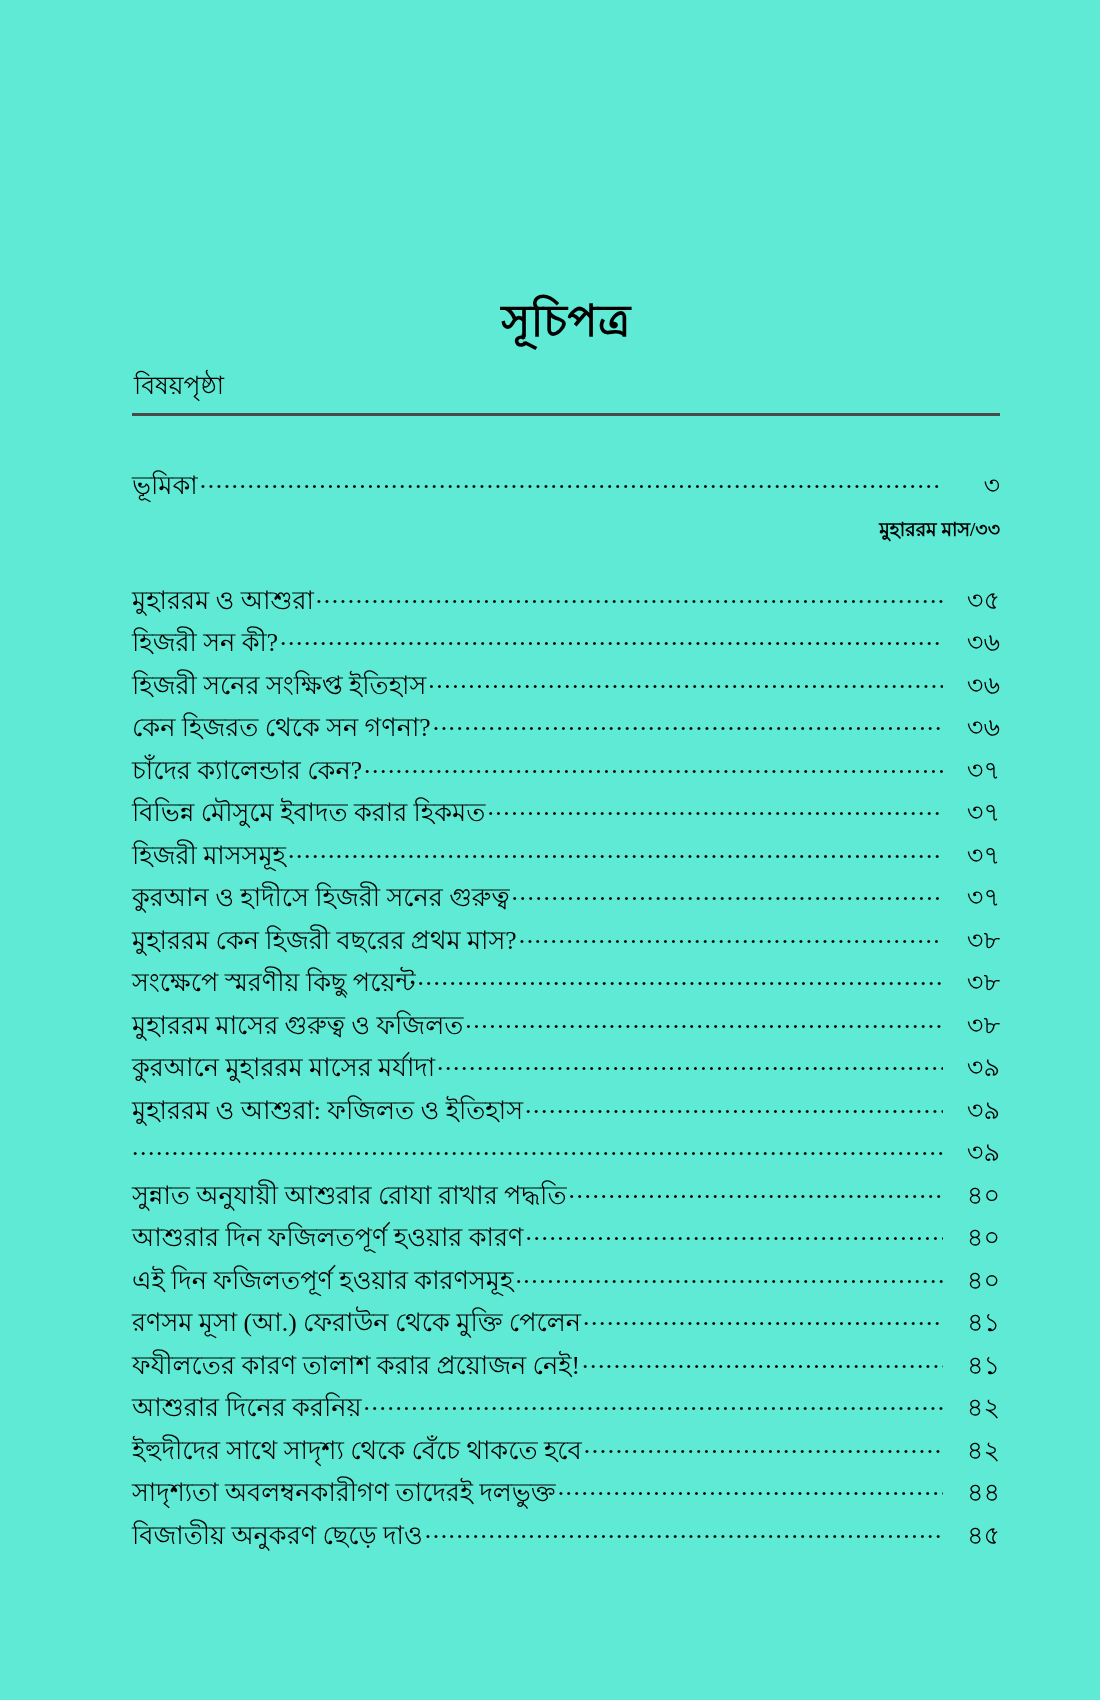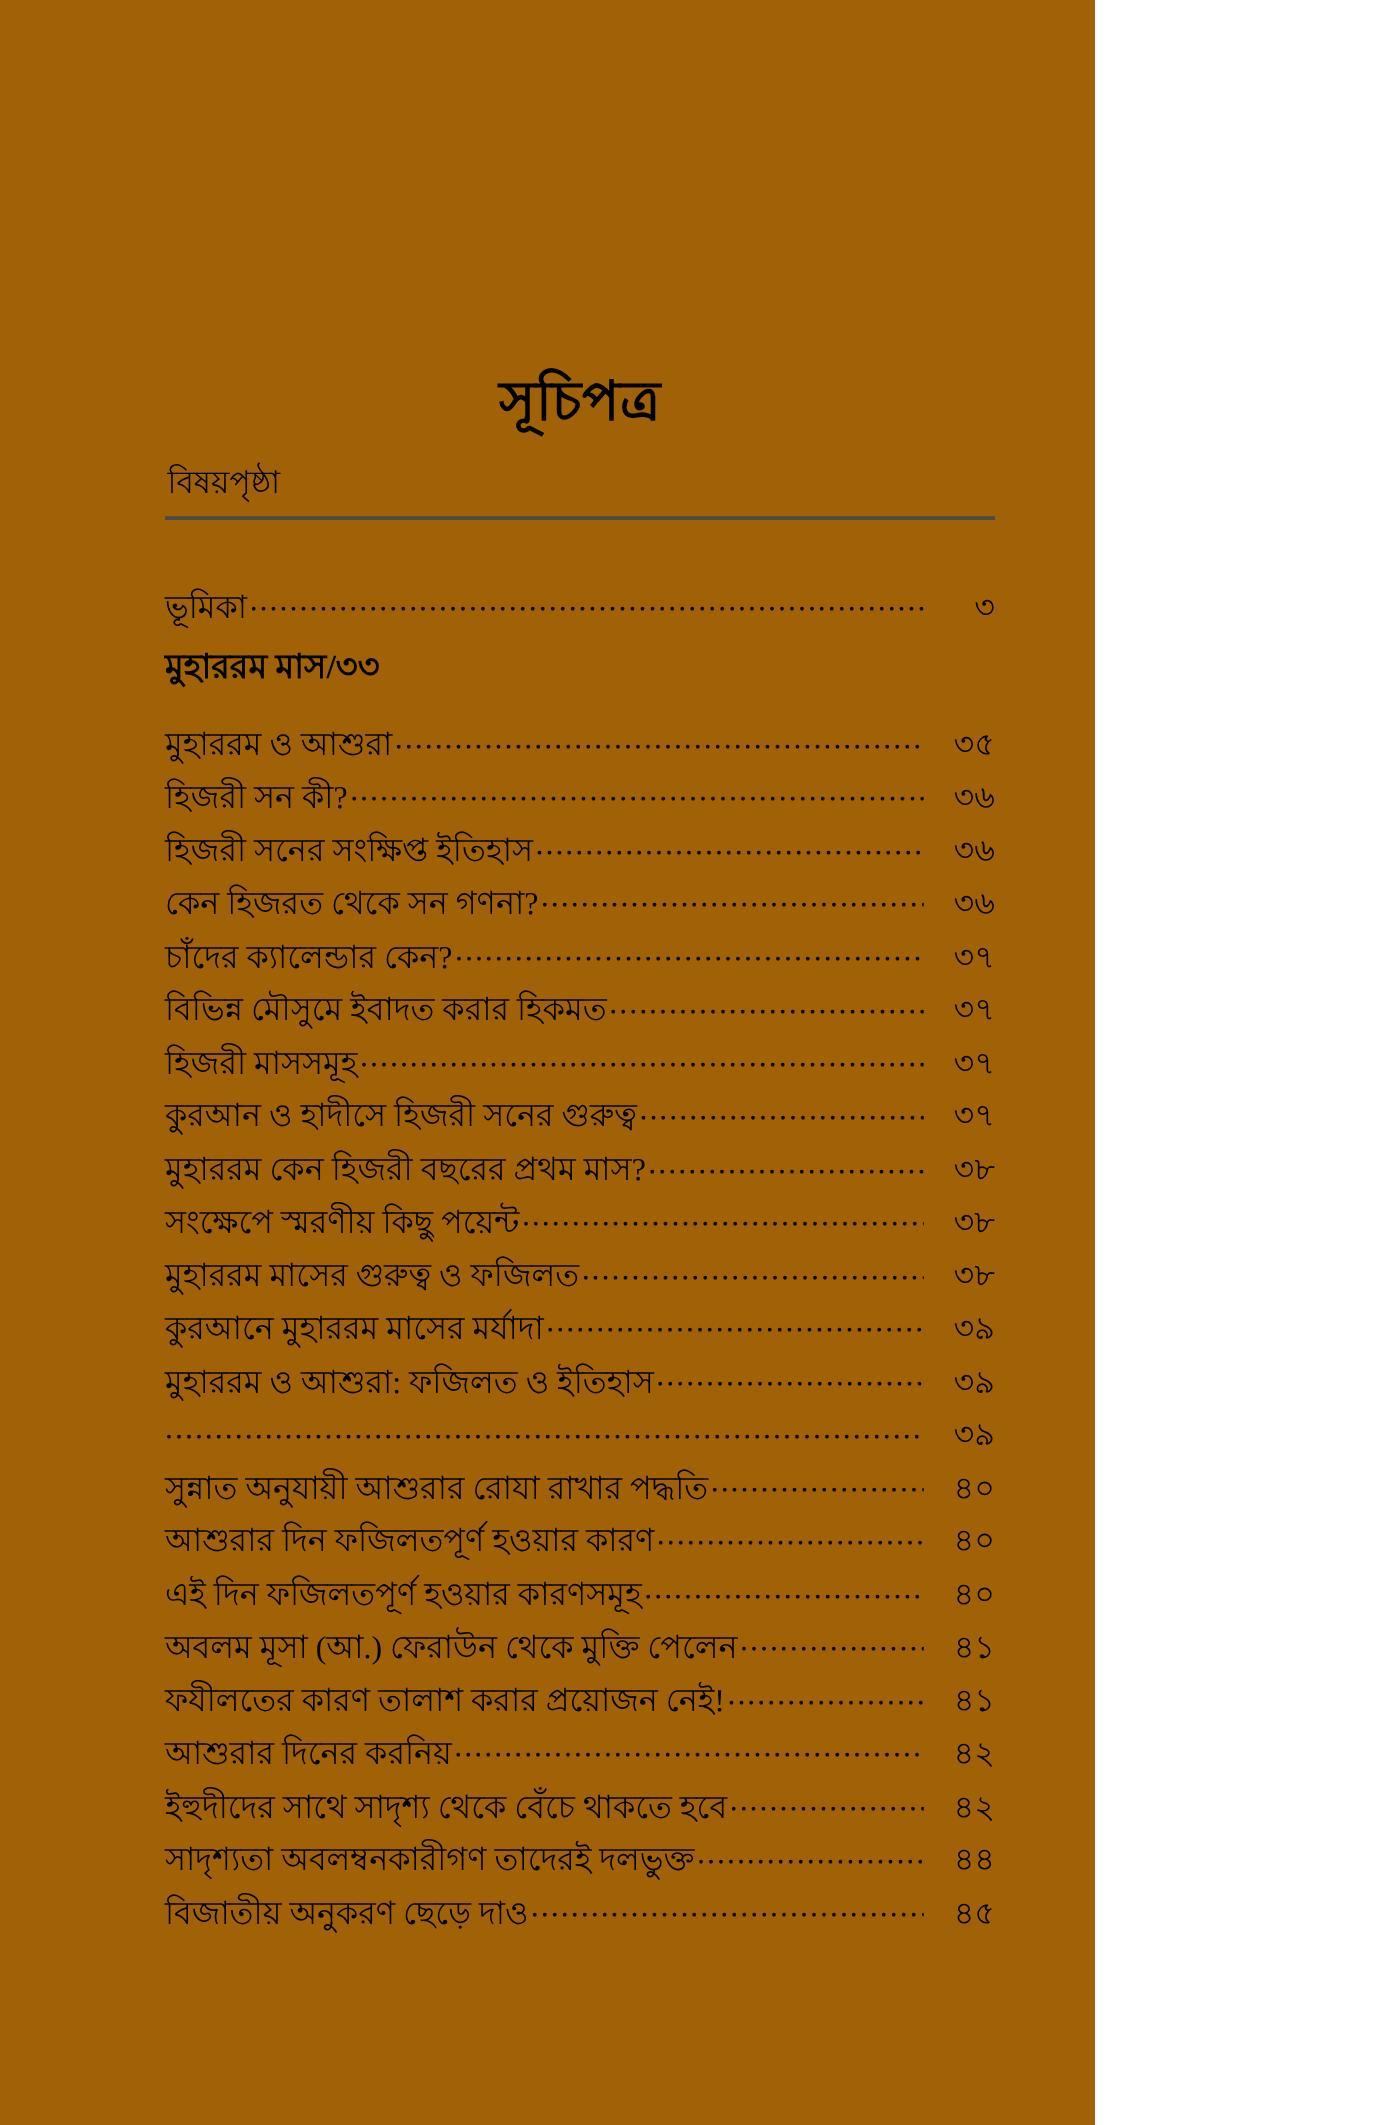--- a/index.html
+++ b/index.html
@@ -9,25 +9,25 @@
   }
   body {
     width: 1100px;
     height: 1700px;
     font-family: "Liberation Serif", "DejaVu Serif", serif;
     color: #000000;
     -webkit-font-smoothing: antialiased;
   }
   .page {
     position: relative;
-    width: 876px;
+    width: 1100px;
     height: 1700px;
     box-sizing: border-box;
-    padding: 300px 80px 0 132px;
-    background: #a16207;
+    padding: 300px 100px 0 132px;
+    background: #5eead4;
   }
   .toc-title {
     text-align: center;
     font-size: 44px;
     font-weight: bold;
     line-height: 1.0;
     letter-spacing: 0.5px;
     margin: 0 0 22px 0;
   }
   .toc-header {
@@ -80,24 +80,24 @@
     flex: 0 0 auto;
     text-align: right;
     min-width: 52px;
     padding-left: 5px;
   }
   .entry.bold .label,
   .entry.bold .page-no {
     font-weight: normal;
   }
   .section-heading {
-    text-align: left;
-    font-size: 27px;
+    text-align: right;
+    font-size: 19px;
     font-weight: bold;
-    margin: 22px 0 31px 0;
+    margin: 22px 0 44px 0;
     line-height: 1.0;
   }
   .first-entry {
     margin-bottom: 0;
   }
 </style>
 </head>
 <body>
 
 <div class="page">
@@ -200,21 +200,21 @@
           <span class="label">আশুরার দিন ফজিলতপূর্ণ হওয়ার কারণ</span>
           <span class="leader"></span>
           <span class="page-no">৪০</span>
         </div>
         <div class="entry">
           <span class="label">এই দিন ফজিলতপূর্ণ হওয়ার কারণসমূহ</span>
           <span class="leader"></span>
           <span class="page-no">৪০</span>
         </div>
         <div class="entry">
-          <span class="label">অবলম মূসা (আ.) ফেরাউন থেকে মুক্তি পেলেন</span>
+          <span class="label">রণসম মূসা (আ.) ফেরাউন থেকে মুক্তি পেলেন</span>
           <span class="leader"></span>
           <span class="page-no">৪১</span>
         </div>
         <div class="entry">
           <span class="label">ফযীলতের কারণ তালাশ করার প্রয়োজন নেই!</span>
           <span class="leader"></span>
           <span class="page-no">৪১</span>
         </div>
         <div class="entry">
           <span class="label">আশুরার দিনের করনিয়</span>

